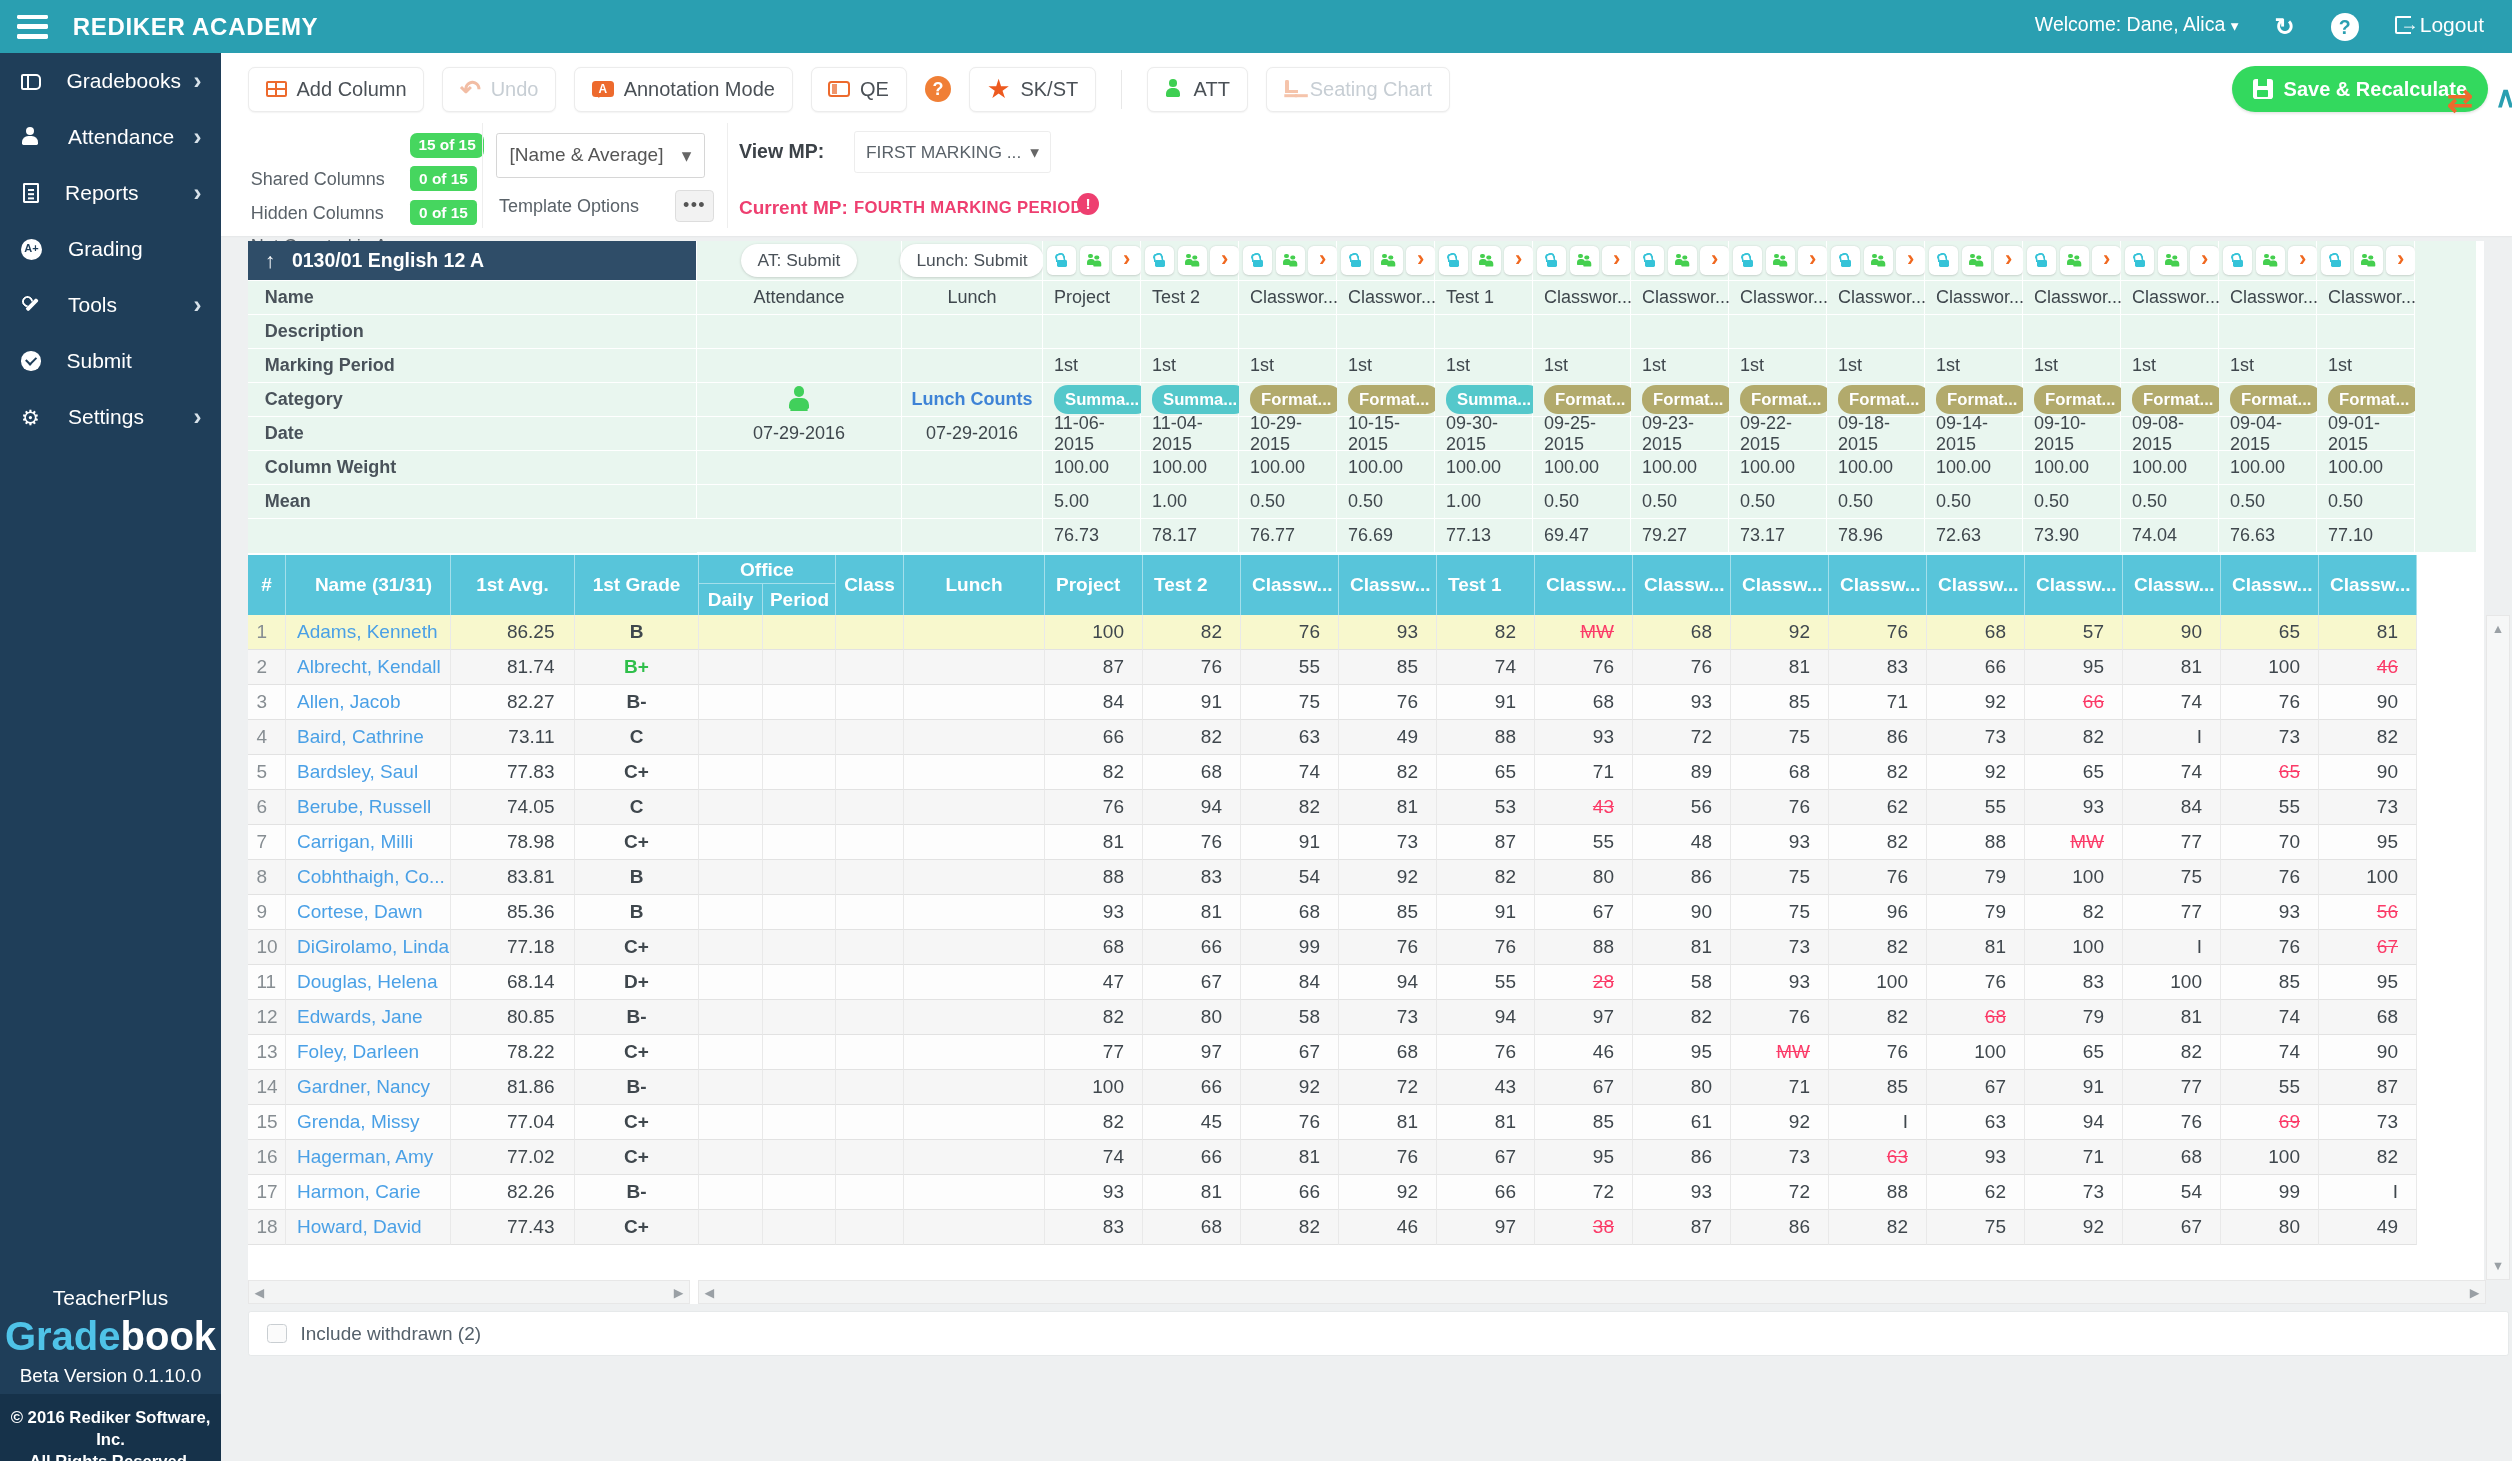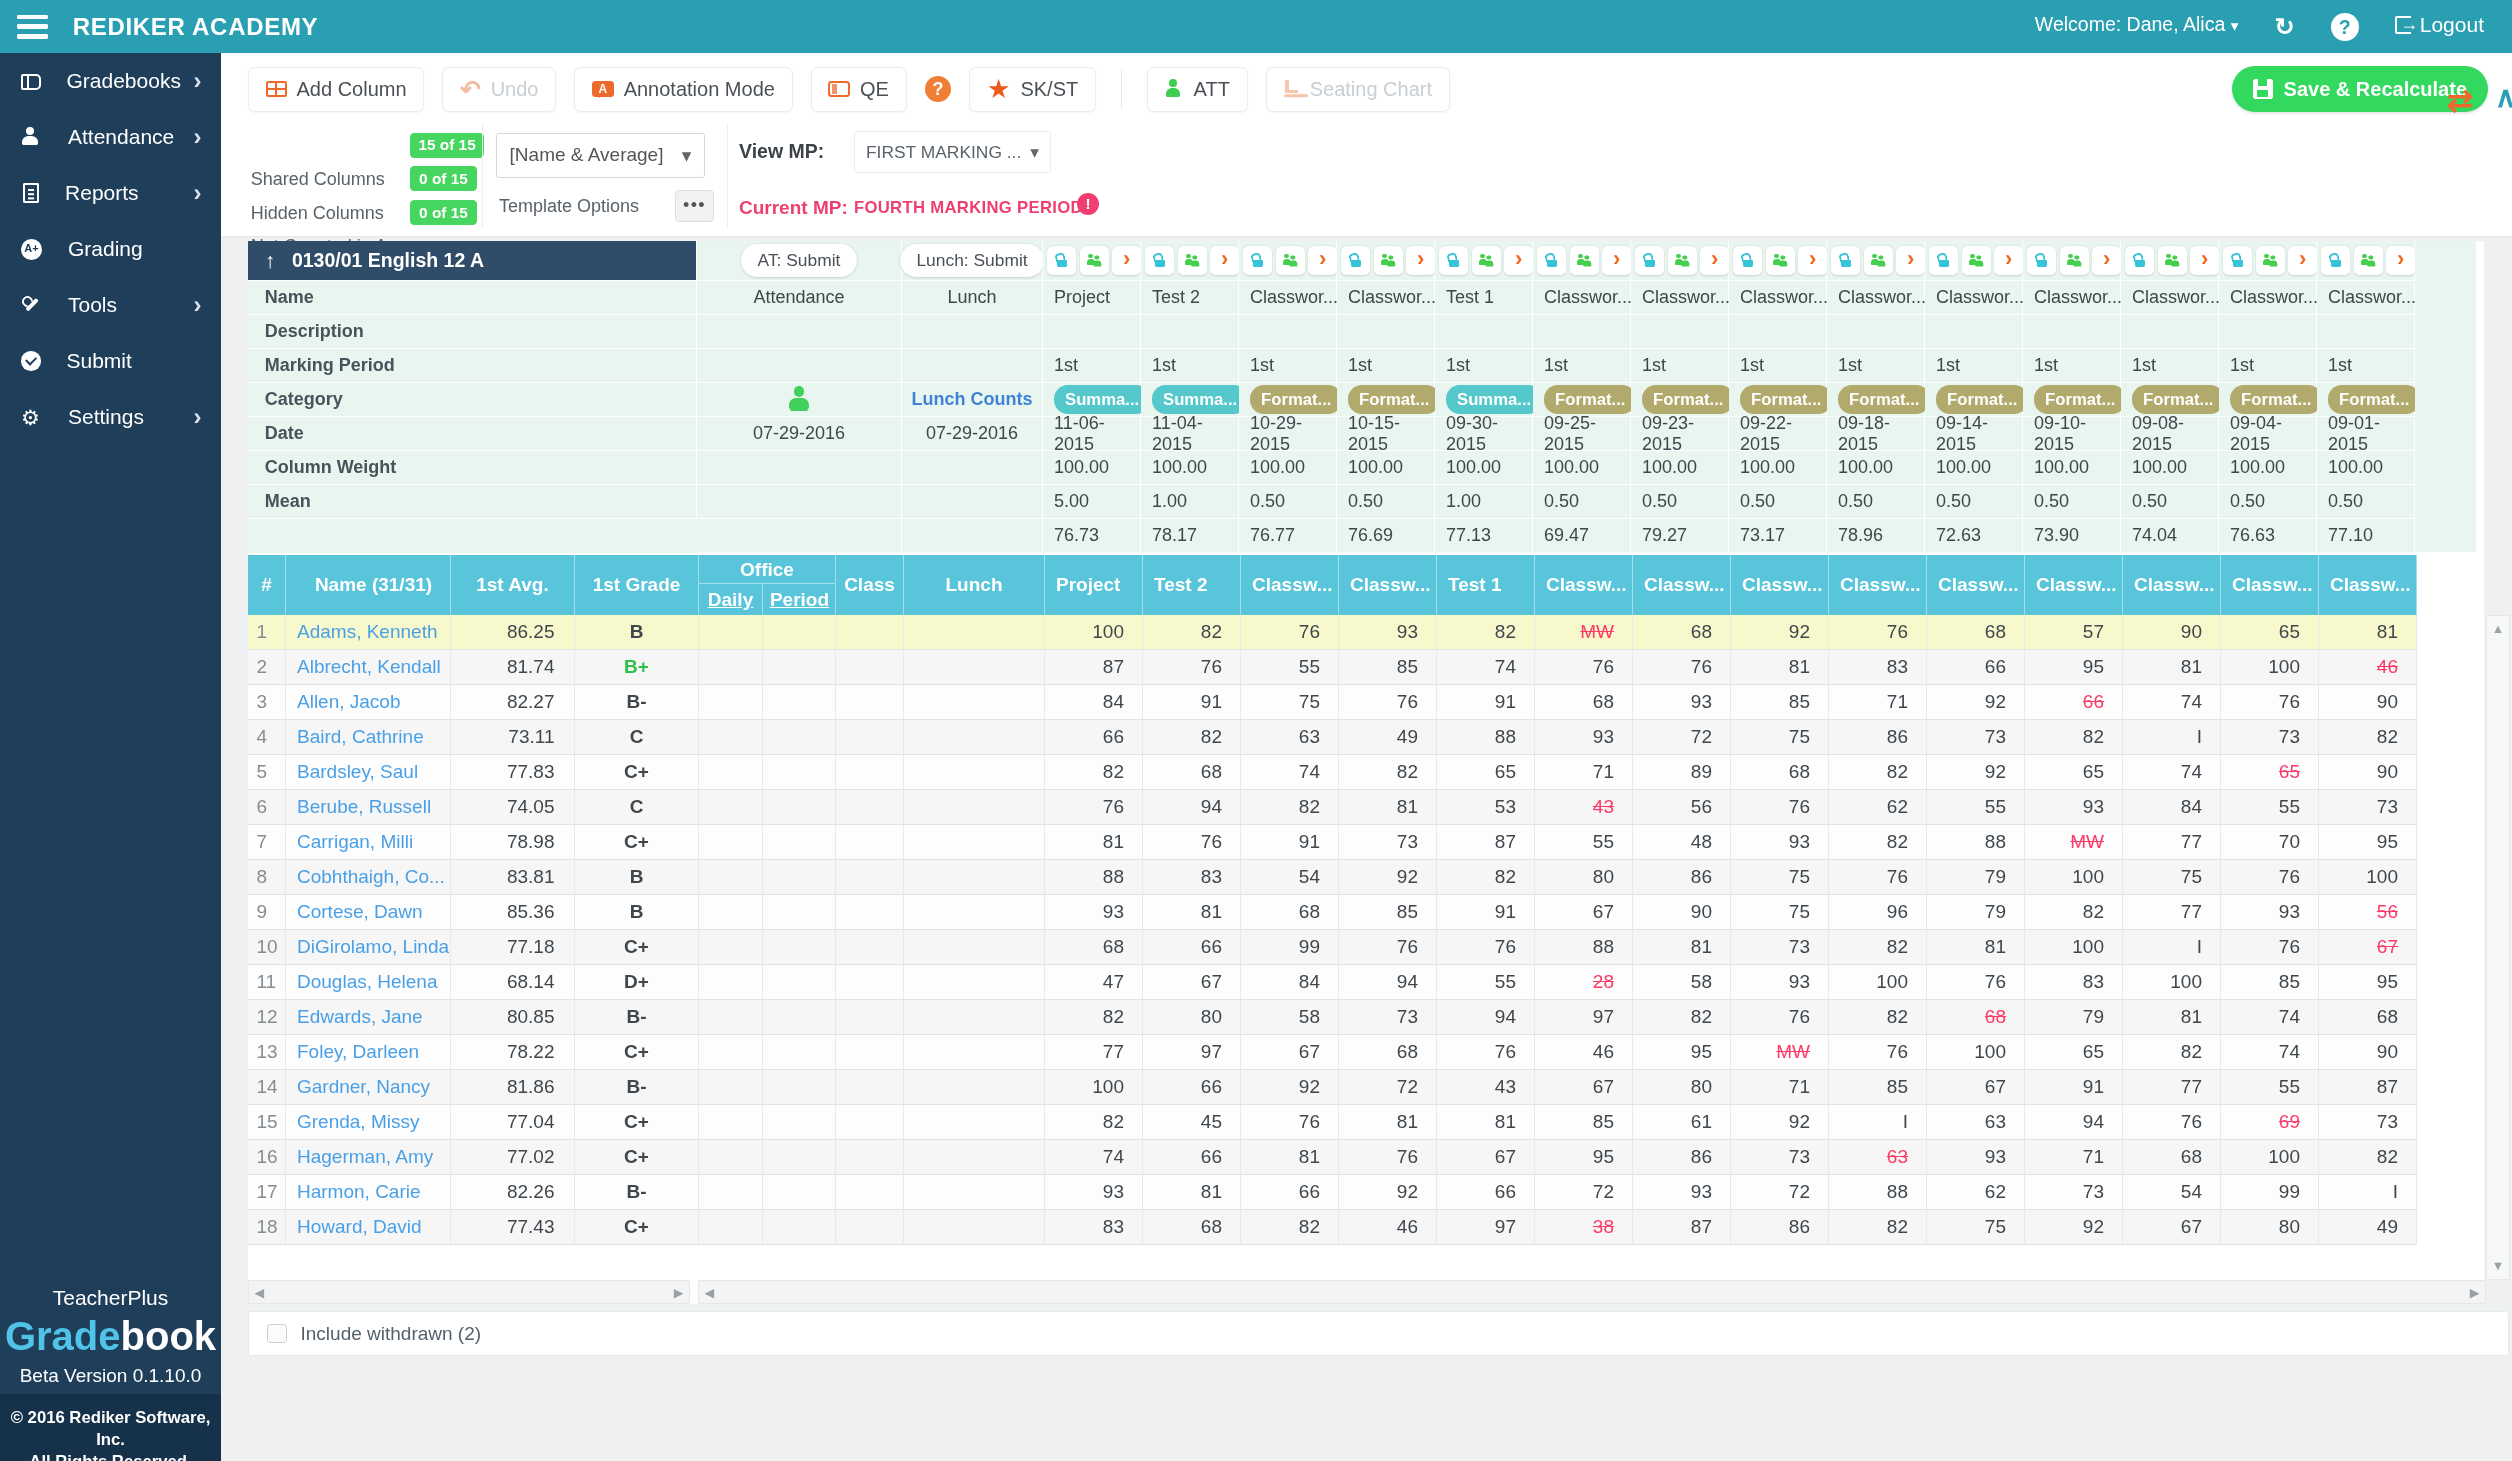--- a/index.html
+++ b/index.html
@@ -128,21 +128,21 @@
   .cat-for { background:#b2aa6c; }
   #ufiller { width:61px; background:#e9f6ef; border-bottom:1.4px solid #fff; }
 
   
   #lgrid { position:absolute; left:248px; top:555px; z-index:5; }
   #ghead { display:flex; background:#58c5da; height:60px; color:#fff; font-weight:bold; font-size:19px; }
   #ghead .gh { display:flex; align-items:center; justify-content:center; border-right:0.7px solid rgba(255,255,255,.45); text-align:center; }
   .c-num{width:38px;} .c-name{width:165px; justify-content:flex-start; padding-left:11px;} .c-avg{width:124px;} .c-grade{width:124px;}
   .c-office{width:137px; flex-direction:column; justify-content:flex-start; padding:0!important;}
   .office-title{height:29px; line-height:29px; border-bottom:0.7px solid rgba(255,255,255,.45); width:100%; text-align:center;}
-  .office-sub{display:flex; width:100%; height:31px;text-decoration:underline;}
+  .office-sub{display:flex; width:100%; height:31px;}
   .office-sub div{flex:none; line-height:31px; text-align:center;}
   .os-daily{width:64px; border-right:0.7px solid rgba(255,255,255,.45);} .os-period{width:73px;}
   .c-class{width:68px;} .c-lunch{width:141px;}
   .ghc{width:98px; display:flex; align-items:center; padding-left:11px; border-right:0.7px solid rgba(255,255,255,.45);}
   #gbody { background:#fff; }
   .grow { display:flex; height:35px; background:#fdfdfd; }
   .grow.alt { background:#f6f6f6; }
   .grow.hl { background:#f8f8cd; }
   .grow > div { border-right:0.7px solid #e9e9e9; border-bottom:0.7px solid #e2e2e2; display:flex; align-items:center; font-size:19px; }
   .d-num{width:38px; color:#868d92; padding-left:8.4px;}
@@ -267,21 +267,21 @@
       <span>Seating Chart</span>
     </button>
 </div>
 <button id="save-btn">
     <span class="ic-save"></span>
     <span>Save &amp; Recalculate</span>
   </button>
 
 <div id="controls">
   <div class="ctl-line" style="left:2.8px; top:15.4px;">Shared Columns</div>
-  <div class="cbadge" style="left:162px; top:9.8px; min-width:67px;">15 of 15</div>
+  <div class="cbadge" style="left:162px; top:9.8px; min-width:67px;border-radius:7px;">15 of 15</div>
   <div class="ctl-line" style="left:2.8px; top:49px;">Hidden Columns</div>
   <div class="cbadge" style="left:162px; top:43px; min-width:67px;">0 of 15</div>
   <div class="ctl-line" style="left:2.8px; top:82px;">Not Counted in Average</div>
   <div class="cbadge" style="left:162px; top:77px; min-width:67px;">0 of 15</div>
   <div class="vdiv" style="left:234px;"></div>
 
   <div id="dd-template">
       <span>[Name &amp; Average]</span>
       <span class="caret">▾</span>
     </div>

